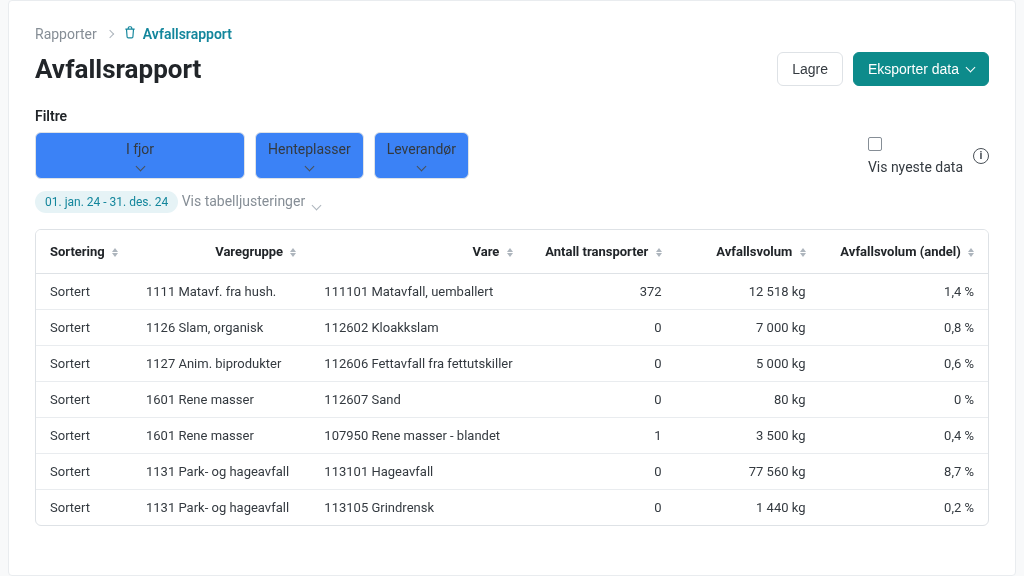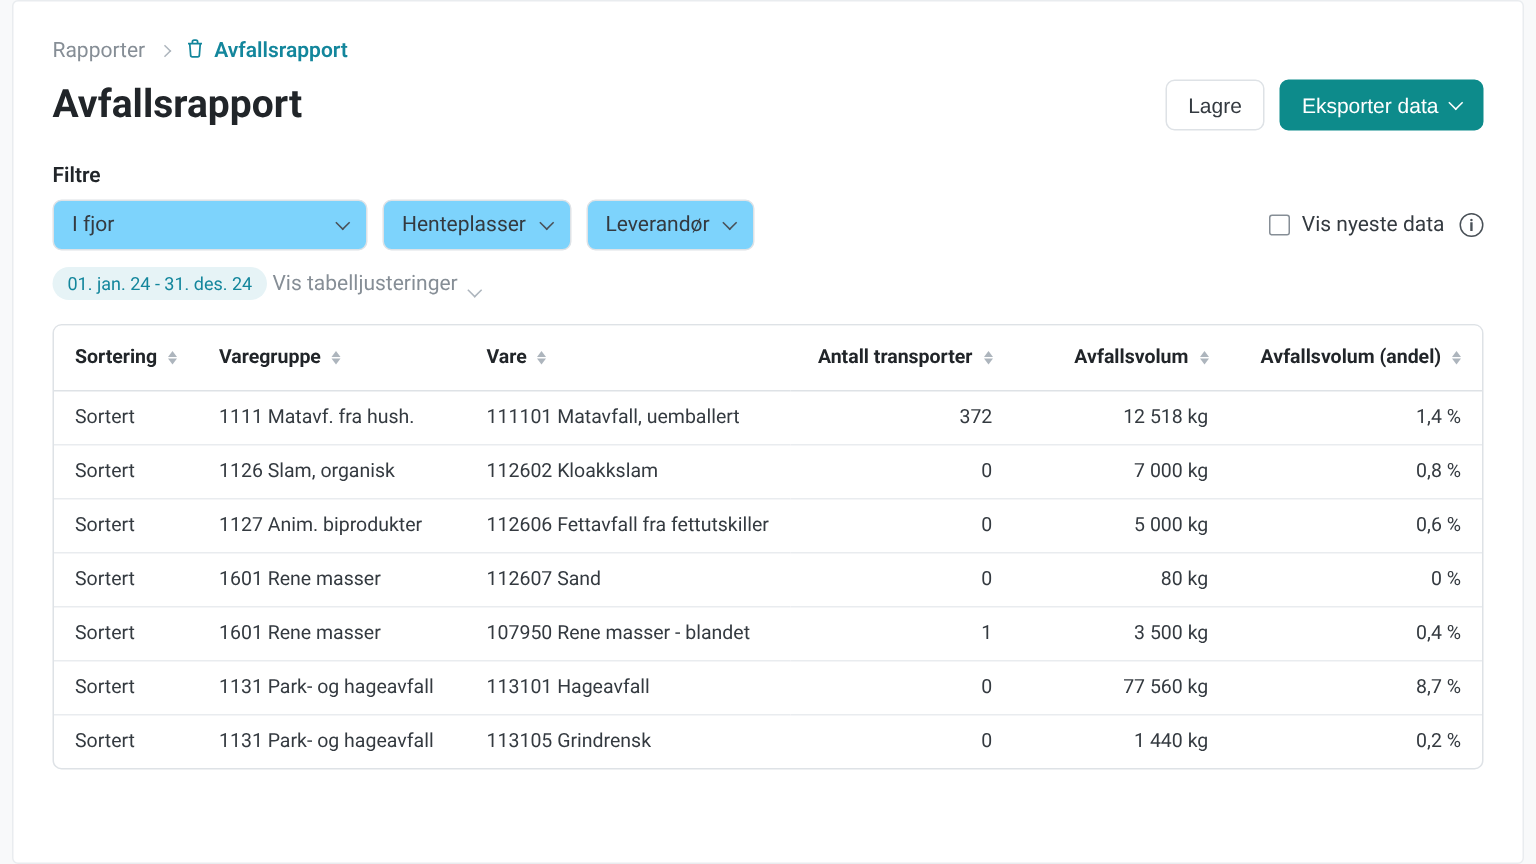--- a/index.html
+++ b/index.html
@@ -101,41 +101,43 @@
     margin-top: 8px;
   }
   .filter-pill {
     display: inline-flex;
     align-items: center;
     justify-content: space-between;
     gap: 10px;
     padding: 8px 12px;
     border: 1px solid var(--gray-300);
     border-radius: 6px;
-    background: #7dd3fc;
+    background: #3b82f6;
     color: var(--gray-800);
     font-size: 14px;
     cursor: pointer;
     white-space: nowrap;
+    flex-direction: column;
   }
   .filter-pill.wide { width: 210px; }
   .filter-pill .chev-down {
     width: 7px; height: 7px;
     border-right: 1.5px solid var(--gray-700);
     border-bottom: 1.5px solid var(--gray-700);
     transform: rotate(45deg);
     margin-top: -4px;
   }
   .spacer { flex: 1; }
   .checkbox-wrap {
     display: inline-flex;
-    align-items: center;
+    align-items: flex-start;
     gap: 8px;
     color: var(--gray-800);
     cursor: pointer;
+    flex-direction: column;
   }
   .checkbox-box {
     width: 14px; height: 14px;
     border: 1.5px solid var(--gray-600);
     border-radius: 2px;
   }
   .info-icon {
     width: 16px; height: 16px;
     border: 1.5px solid var(--gray-700);
     border-radius: 50%;
@@ -177,21 +179,21 @@
     border: 1px solid var(--gray-300);
     border-radius: 6px;
     overflow: hidden;
   }
   table {
     width: 100%;
     border-collapse: collapse;
     font-size: 13px;
   }
   thead th {
-    text-align: left;
+    text-align: right;
     font-weight: 700;
     color: var(--gray-900);
     padding: 14px 14px;
     border-bottom: 1px solid var(--gray-300);
     white-space: nowrap;
     background: #fff;
   }
   thead th.right { text-align: right; }
   .sort-icon {
     display:inline-flex; flex-direction:column; gap:1px; margin-left:4px;

